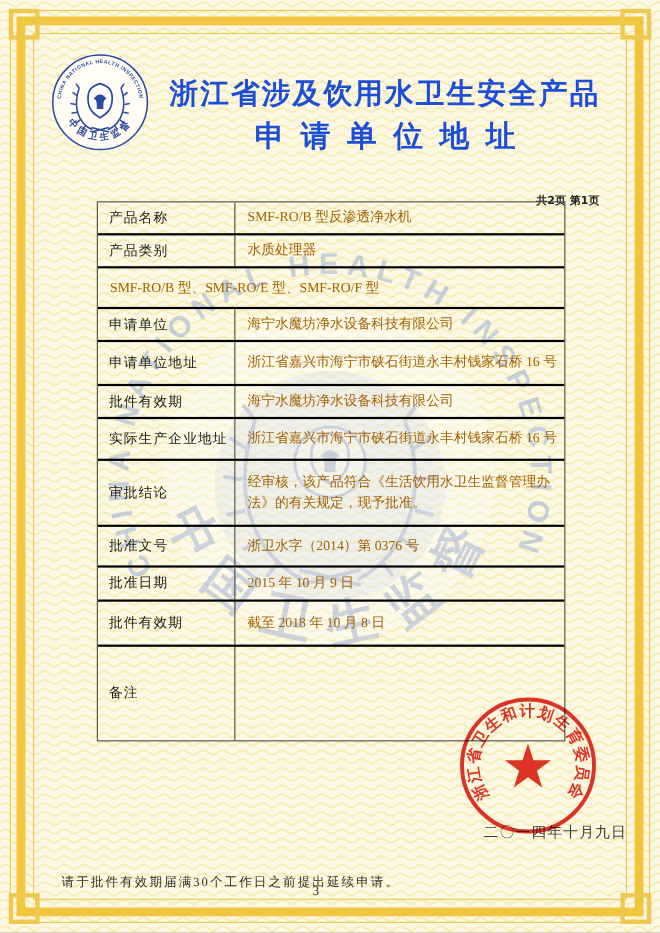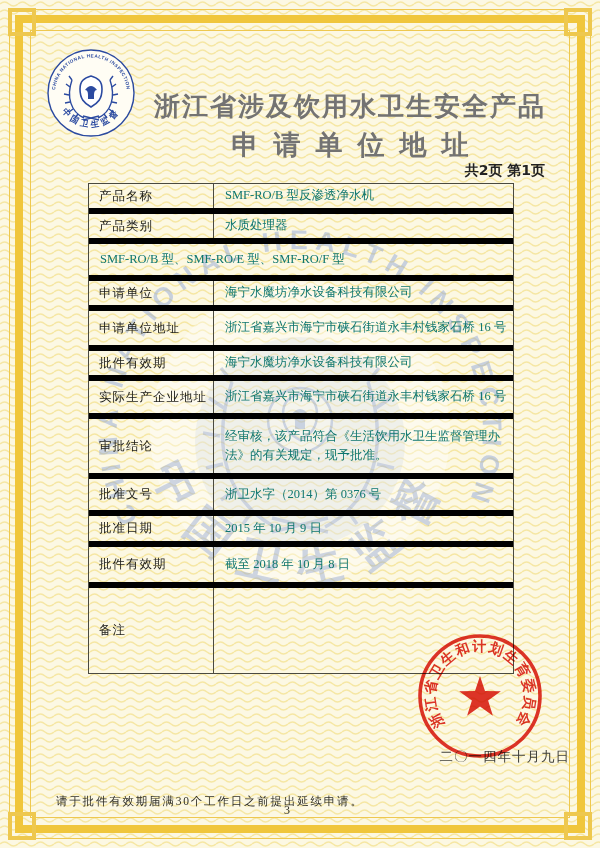--- a/index.html
+++ b/index.html
@@ -13,37 +13,37 @@
   .f-outer,.f-band,.f-inner{position:absolute;z-index:2;pointer-events:none;}
   .f-outer{inset:9px;border:1.5px solid #eec84f;}
   .f-band {inset:15px;border:8px solid #f0c63c;}
   .f-inner{inset:30px;border:1.5px solid #eec84f;}
   .knot{position:absolute;width:20px;height:20px;border:4px solid #eec84f;z-index:2;background:transparent;}
   .knot.tl{left:8px;top:8px}.knot.tr{right:8px;top:8px}
   .knot.bl{left:8px;bottom:8px}.knot.br{right:8px;bottom:8px}
   
   .logo{position:absolute;left:46px;top:48px;z-index:3;}
   .titleblock{position:absolute;left:128px;right:28px;top:70px;text-align:center;z-index:3;
-    font-family:"DejaVu Sans","Liberation Sans",sans-serif;font-weight:bold;color:#737373;margin-top:20px;}
+    font-family:"DejaVu Sans","Liberation Sans",sans-serif;font-weight:bold;color:#1d4ed8;}
   .title1{font-size:26px;letter-spacing:2px;line-height:1.25;}
   .title2{font-size:27px;letter-spacing:15px;text-indent:15px;line-height:1.3;margin-top:4px;}
-  .pages{position:absolute;right:55px;top:162px;z-index:3;font-family:"DejaVu Sans","Liberation Sans",sans-serif;
-    font-size:14px;font-weight:bold;color:#222;}
+  .pages{position:absolute;right:55px;top:175px;z-index:3;font-family:"DejaVu Sans","Liberation Sans",sans-serif;
+    font-size:10px;font-weight:bold;color:#222;}
   
   .wm{position:absolute;left:88px;top:222px;z-index:1;opacity:.6;}
   
   .ltable{position:absolute;left:88px;top:183px;width:424px;z-index:3;border:1px solid #4a4a40;box-sizing:content-box;}
-  .trow{display:flex;border-bottom:6px solid #000000;box-sizing:border-box;}
+  .trow{display:flex;border-bottom:2px solid #000000;box-sizing:border-box;}
   .trow:last-child{border-bottom:none;justify-content:center;}
   .h30{height:30px}.h37{height:37px}.h40{height:40px}.h38{height:38px}
   .h60{height:60px}.h31{height:31px}.h41{height:41px}.h85{height:85px}
   .tlabel{width:125px;box-sizing:border-box;border-right:1px solid #4a4a40;
     display:flex;align-items:center;padding-left:10px;font-size:12.5px;letter-spacing:1px;color:#1c1c18;}
   .tvalue{flex:1;box-sizing:border-box;display:flex;align-items:center;
-    padding:2px 4px 2px 11px;font-size:12.5px;line-height:1.55;color:#0f766e;}
+    padding:2px 4px 2px 11px;font-size:12.5px;line-height:1.55;color:#a16207;}
   
   .stamp{position:absolute;left:410px;top:626px;z-index:5;mix-blend-mode:multiply;opacity:.92;}
   .dateline{position:absolute;right:30px;top:748px;z-index:4;font-size:13.5px;letter-spacing:1px;color:#3f3f39;}
   .footnote{position:absolute;left:56px;top:794px;z-index:3;font-size:11.5px;letter-spacing:1.8px;color:#2e2e28;}
   .pagenum{position:absolute;left:284px;top:803px;z-index:3;font-size:12px;color:#2e2e28;}
 </style>
 </head>
 <body>
 
 <div class="page">

